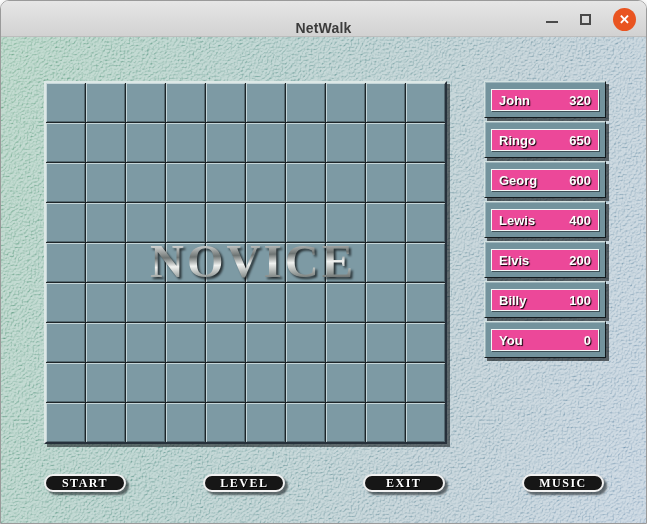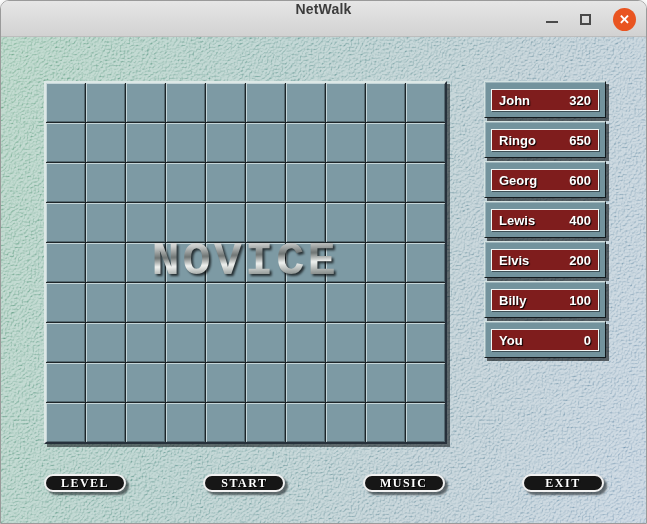--- a/index.html
+++ b/index.html
@@ -10,21 +10,21 @@
     border-radius:9px 9px 0 0; overflow:hidden;
     border:1px solid #9a9a9a;
     box-shadow:0 2px 6px rgba(0,0,0,.25);
   }
 
   
   .titlebar {
     position:absolute; left:0; top:0; width:100%; height:36px;
     background:linear-gradient(180deg,#e6e6e6 0%,#dadada 60%,#d2d2d2 100%);
     border-bottom:1px solid #bdbdbd;
-    display:flex; align-items:flex-start; justify-content:center;
+    display:flex; align-items:flex-end; justify-content:center;
   }
   .titlebar .title {
     font-size:14px; font-weight:bold; color:#3c3c3c; letter-spacing:.2px;
   }
   .win-controls {
     position:absolute; right:10px; top:0; height:36px;
     display:flex; align-items:center; gap:22px;
   }
   .ctl-min {
     width:12px; height:12px; position:relative; cursor:default;
@@ -98,21 +98,21 @@
     background:#73939d;
     border-top:1px solid #d4e3e2; border-left:1px solid #d4e3e2;
     border-right:1px solid #11181c; border-bottom:1px solid #11181c;
     box-shadow:3px 3px 0 rgba(6,11,15,.6),
                inset 1px 1px 0 rgba(240,250,250,.35);
     position:relative;
   }
   .score-inner {
     position:absolute; left:6px; right:6px; top:7px; height:22px;
     border:1px solid #f2f7f6;
-    background:#7f1d1d;
+    background:#ec4899;
     display:flex; align-items:center; justify-content:space-between;
     padding:0 7px;
     box-shadow:1px 1px 0 rgba(6,11,15,.5);
   }
   .score-inner span {
     color:#ffffff; font-size:13px; font-weight:bold;
     text-shadow:1px 1px 1px #000000;
   }
 
   
@@ -248,21 +248,21 @@
         <div class="cell"></div>
         <div class="cell"></div>
         <div class="cell"></div>
         <div class="cell"></div>
         <div class="cell"></div>
         <div class="cell"></div>
         <div class="cell"></div>
         <div class="cell"></div>
         <div class="cell"></div>
       </div>
-    <div class="level-label" id="level-label" style="position:absolute; left:244px; top:224px; transform:translate(-50%,-50%);font-family:Liberation Mono, monospace;">NOVICE</div>
+    <div class="level-label" id="level-label" style="position:absolute; left:252px; top:224px; transform:translate(-50%,-50%);">NOVICE</div>
 
     <div class="scores" id="scores">
   <div class="score-tile">
     <div class="score-inner">
       <span class="sname">John</span>
       <span class="sval">320</span>
     </div>
   </div>
 
 
@@ -304,24 +304,24 @@
 
   <div class="score-tile">
     <div class="score-inner">
       <span class="sname">You</span>
       <span class="sval">0</span>
     </div>
   </div>
 </div>
 
     <div class="btnrow" id="btnrow">
+  <div class="game-btn">START</div>
+
   <div class="game-btn">LEVEL</div>
 
-  <div class="game-btn">START</div>
-
+
+  <div class="game-btn">EXIT</div>
 
   <div class="game-btn">MUSIC</div>
-
-  <div class="game-btn">EXIT</div>
 </div>
 
   </div>
 </div>
 
 </body></html>

